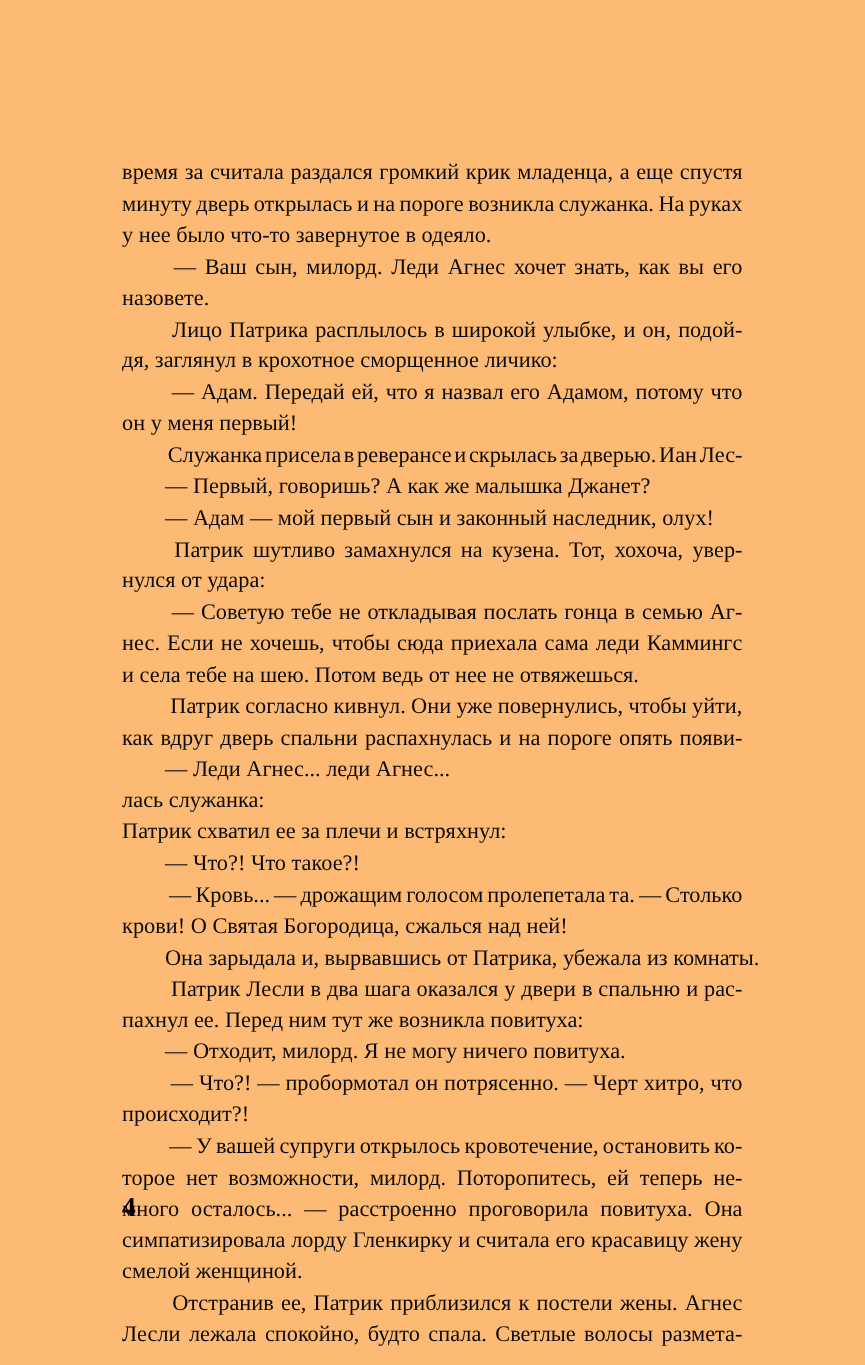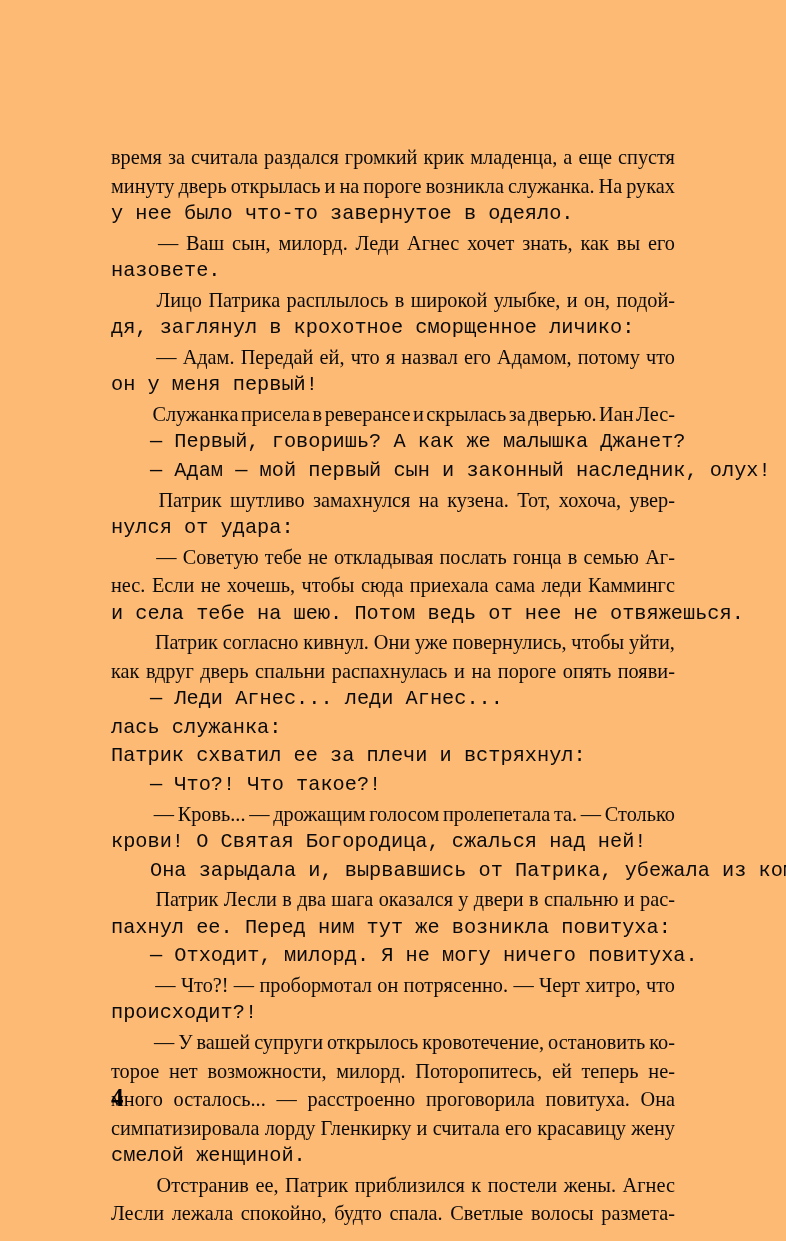--- a/index.html
+++ b/index.html
@@ -47,21 +47,20 @@
     display: flex;
     justify-content: space-between;
     white-space: nowrap;
   }
   .line.just > .w {
     white-space: pre;
   }
   
   .line.flush {
     display: block;
-    font-family: Liberation Mono, monospace;
   }
 
   
   .indent {
     display: inline-block;
     width: 39px;
   }
   .line.just > .indent {
     flex: 0 0 auto;
   }

